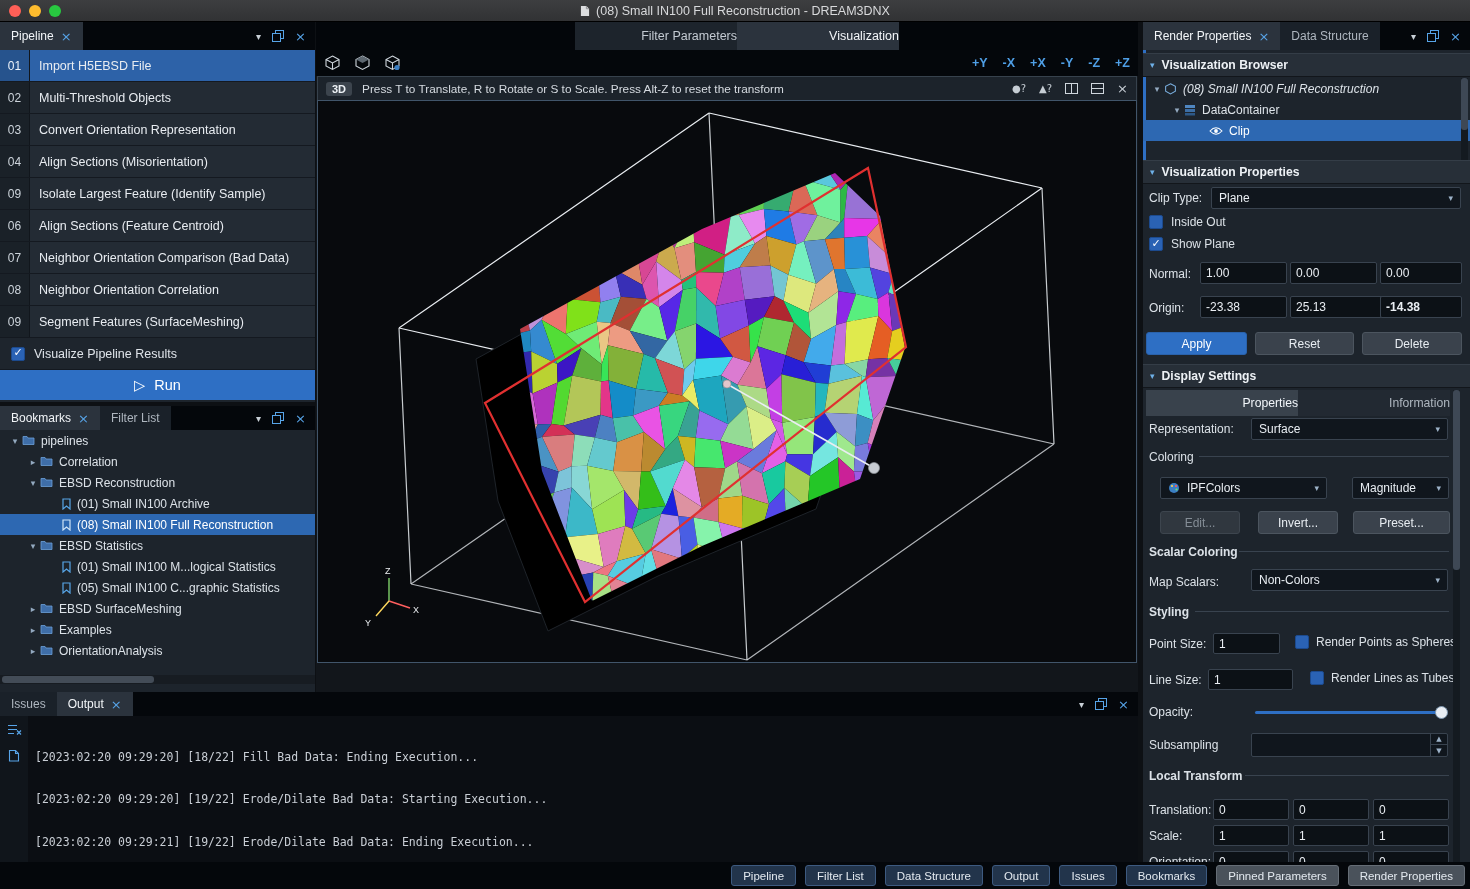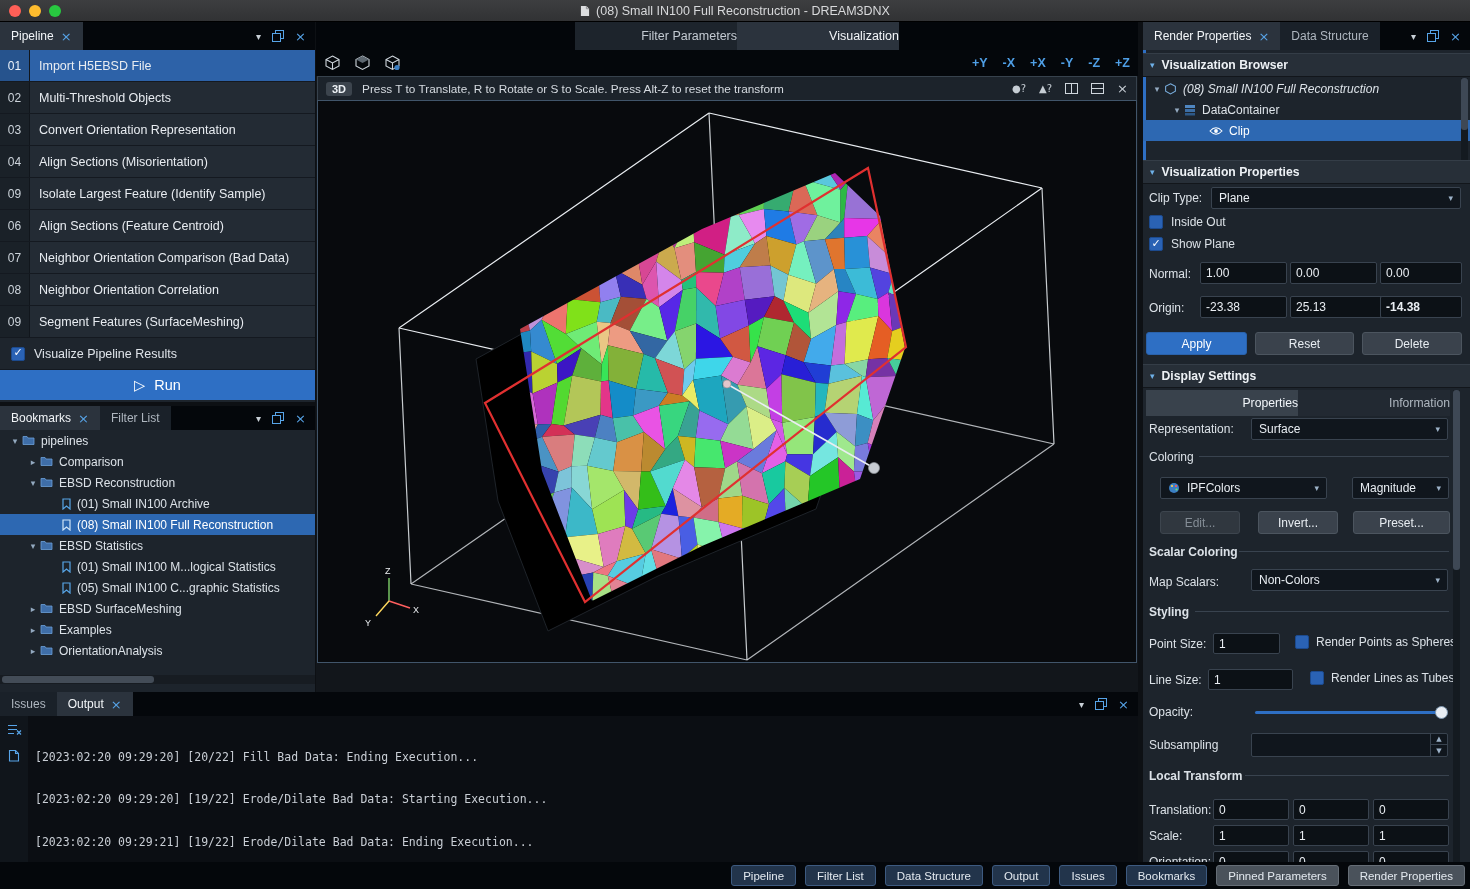--- a/index.html
+++ b/index.html
@@ -209,21 +209,21 @@
           </span>
           <span>pipelines</span>
         </div>
       <div class="trow" style="padding-left:26px">
           <span class="chev glyph">▸</span>
           <span class="ticon">
             <svg width="13" height="11" viewBox="0 0 13 11">
               <path d="M1 1.5 h4 l1 1.5 h6 v6.5 h-11 z" fill="#3f6ea8" stroke="#6ca0d8" stroke-width="0.8"></path>
             </svg>
           </span>
-          <span>Comparison</span>
+          <span>Correlation</span>
         </div>
       <div class="trow" style="padding-left:26px">
           <span class="chev glyph">▾</span>
           <span class="ticon">
             <svg width="13" height="11" viewBox="0 0 13 11">
               <path d="M1 1.5 h4 l1 1.5 h6 v6.5 h-11 z" fill="#3f6ea8" stroke="#6ca0d8" stroke-width="0.8"></path>
             </svg>
           </span>
           <span>EBSD Reconstruction</span>
         </div>
@@ -713,21 +713,21 @@
       <svg width="15" height="13">
           <path d="M1 2.5 h9 M1 6.5 h9 M1 10.5 h6" stroke="#57a4e8" stroke-width="1.2"></path>
           <path d="M10 7.5 l4 4 M14 7.5 l-4 4" stroke="#57a4e8" stroke-width="1.2"></path>
         </svg>
       <svg width="12" height="13">
           <path d="M1.5 1.5 h6 l3 3 v7.5 h-9 z" fill="none" stroke="#57a4e8" stroke-width="1.1"></path>
           <path d="M7.5 1.5 v3 h3" fill="none" stroke="#57a4e8" stroke-width="1.1"></path>
         </svg>
     </div>
     <div class="console">
-      <div>[2023:02:20 09:29:20] [20/22] Fill Bad Data: Ending Execution...</div>
+      <div>[2023:02:20 09:29:20] [18/22] Fill Bad Data: Ending Execution...</div>
       <div>[2023:02:20 09:29:20] [19/22] Erode/Dilate Bad Data: Starting Execution...</div>
       <div>[2023:02:20 09:29:21] [19/22] Erode/Dilate Bad Data: Ending Execution...</div>
       
       
       
       
       
       
       
     </div>

